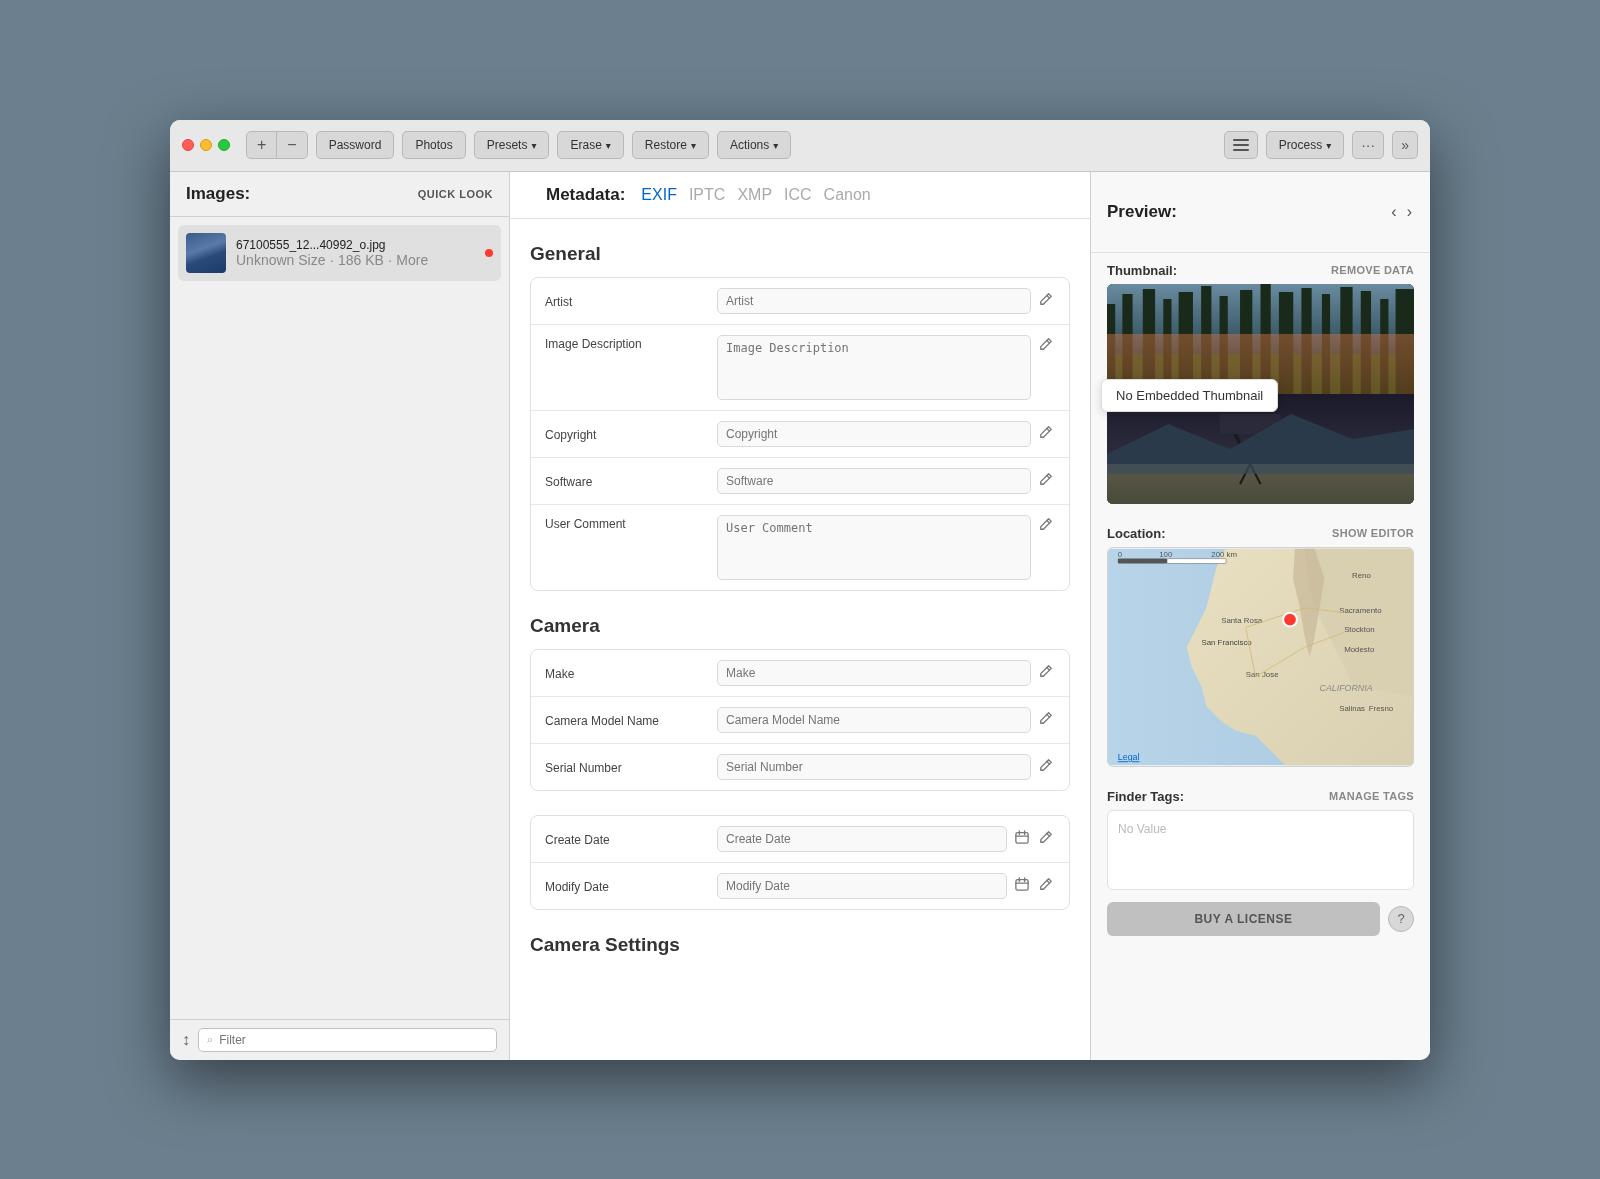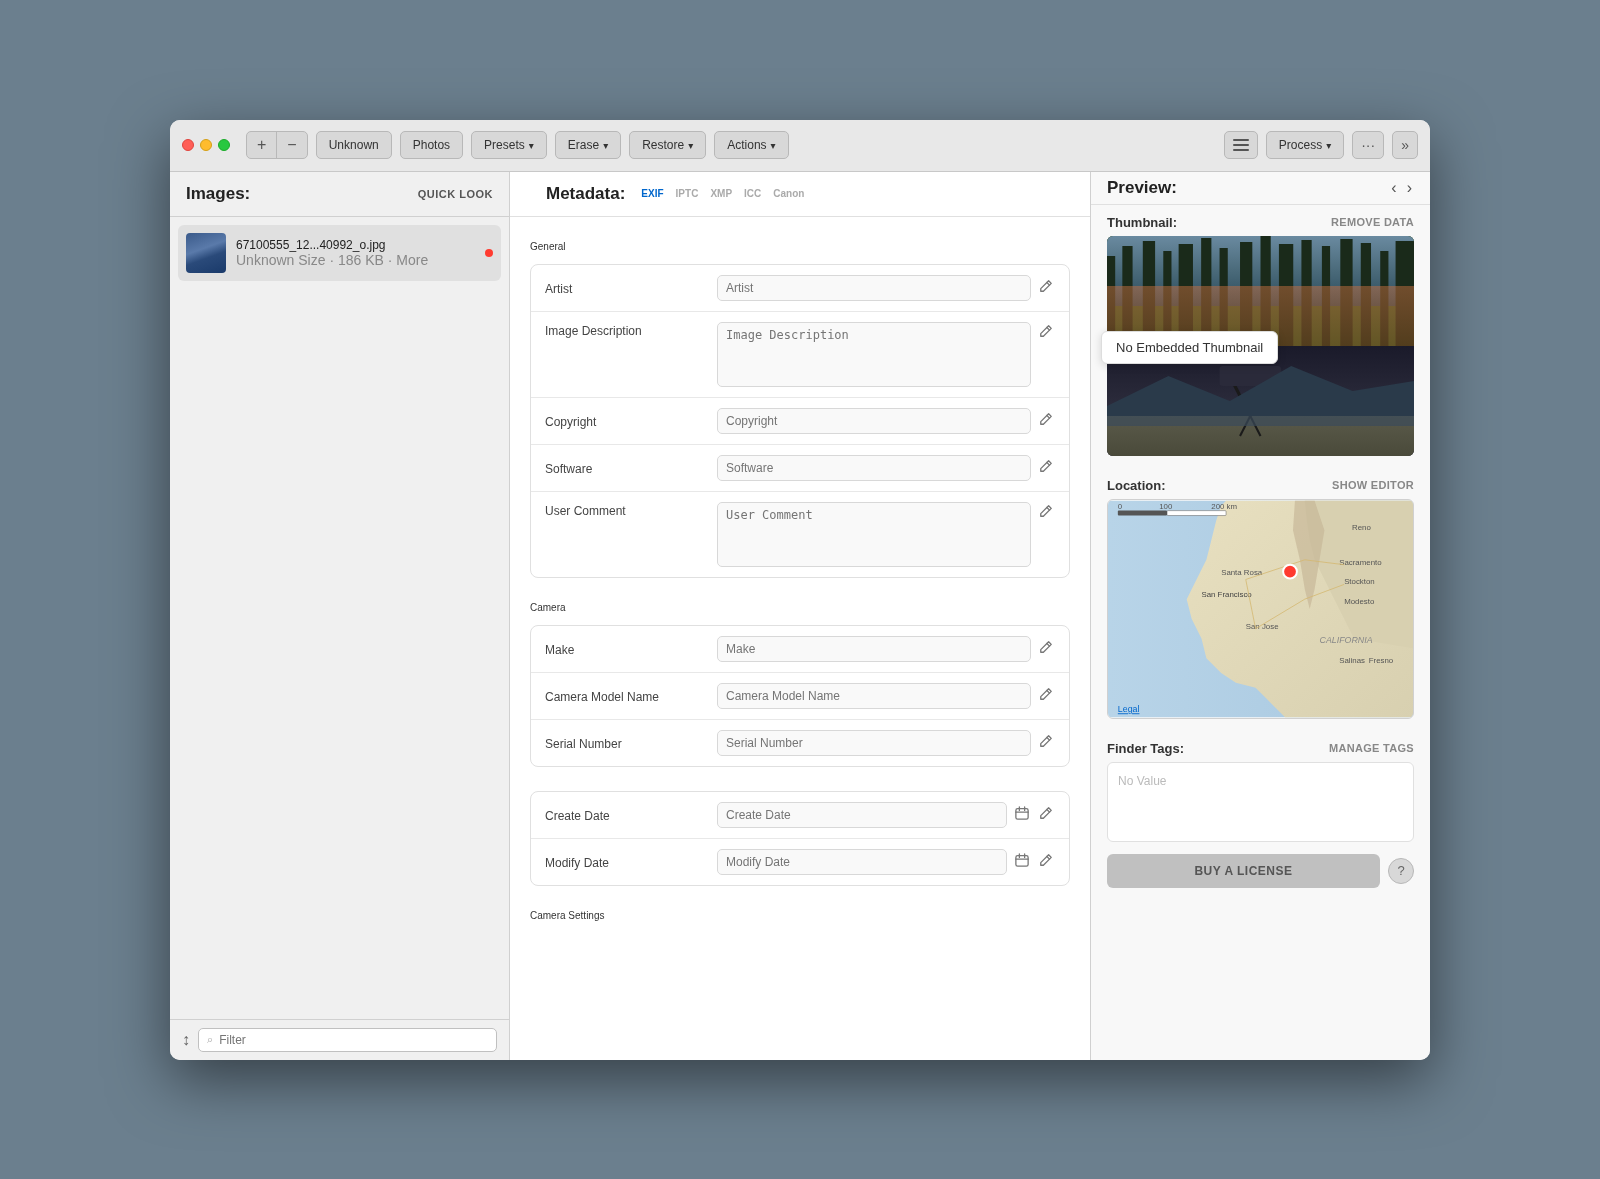--- a/index.html
+++ b/index.html
@@ -213,35 +213,35 @@
       font-size: 17px;
       font-weight: 600;
       color: #222;
     }
     .tab-group {
       display: flex;
       gap: 12px;
       align-items: center;
     }
     .tab {
-      font-size: 10px;
-      font-weight: 700;
+      font-size: 16px;
+      font-weight: 400;
       color: #aaa;
       cursor: pointer;
       padding: 2px 0;
     }
     .tab.active { color: #0066cc; }
     .metadata-content {
       flex: 1;
       overflow-y: auto;
       padding: 20px;
     }
     .section-title {
-      font-size: 10px;
-      font-weight: 400;
+      font-size: 19px;
+      font-weight: 700;
       color: #333;
       margin-bottom: 12px;
       margin-top: 4px;
     }
     .fields-container {
       border: 1px solid #e0e0e0;
       border-radius: 8px;
       overflow: hidden;
       margin-bottom: 24px;
     }
@@ -479,21 +479,21 @@
     <div class="traffic-lights">
       <div class="traffic-light tl-close"></div>
       <div class="traffic-light tl-min"></div>
       <div class="traffic-light tl-max"></div>
     </div>
     <div class="add-minus-group">
       <button>+</button>
       <button>−</button>
     </div>
     <button class="titlebar-btn">
-      <span>Unknown</span>
+      <span>Password</span>
     </button>
     <button class="titlebar-btn">
       <span>Photos</span>
     </button>
     <button class="titlebar-btn">
       <span>Presets</span>
       <span class="chevron">▾</span>
     </button>
     <button class="titlebar-btn">
       <span>Erase</span>
@@ -721,21 +721,21 @@
             </div>
           </div>
         </div>
 
         <div class="section-title">Camera Settings</div>
       </div>
     </div>
 
     <div class="right-panel">
       <div class="preview-section-wrap">
-        <div style="display:flex;align-items:center;padding:6px 16px;border-bottom:1px solid #e0e0e0;">
+        <div style="display:flex;align-items:center;padding:30px 16px;border-bottom:1px solid #e0e0e0;">
           <span class="preview-title">Preview:</span>
           <div style="display:flex;gap:6px;margin-left:auto;">
             <button class="preview-nav-btn">‹</button>
             <button class="preview-nav-btn">›</button>
           </div>
         </div>
       </div>
 
       <div class="section-header">
         <span class="section-header-title">Thumbnail:</span>

